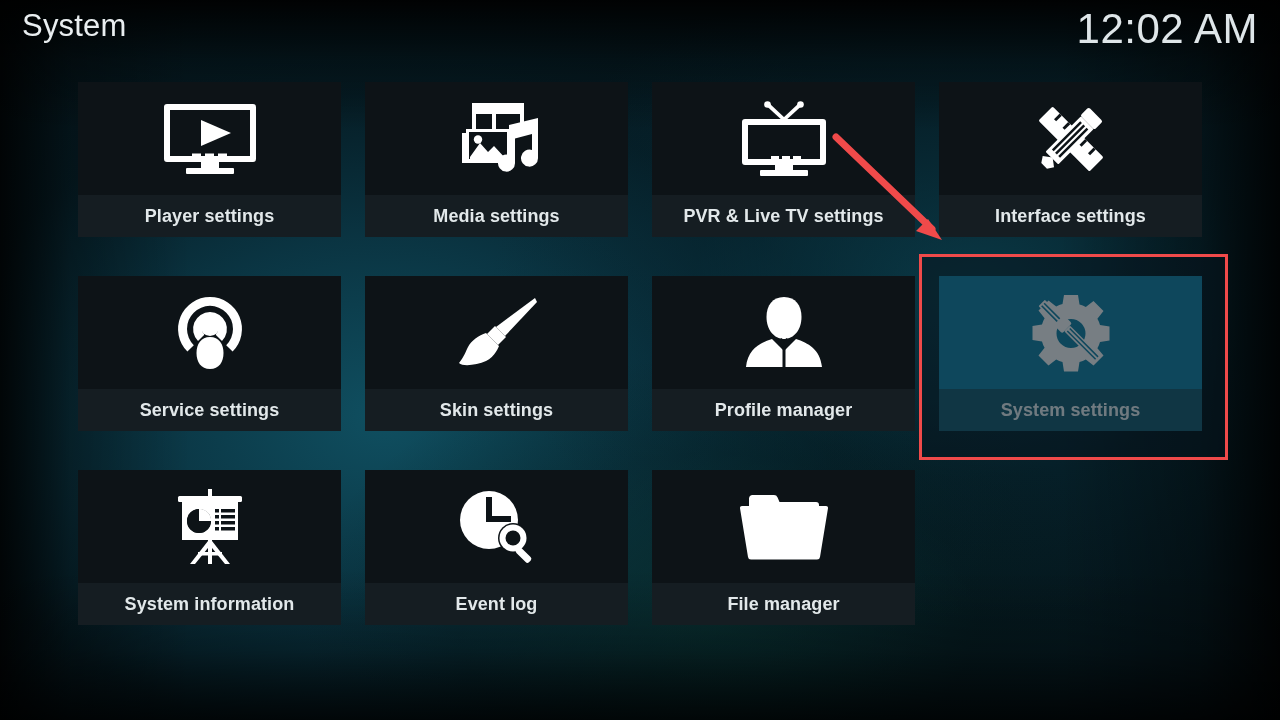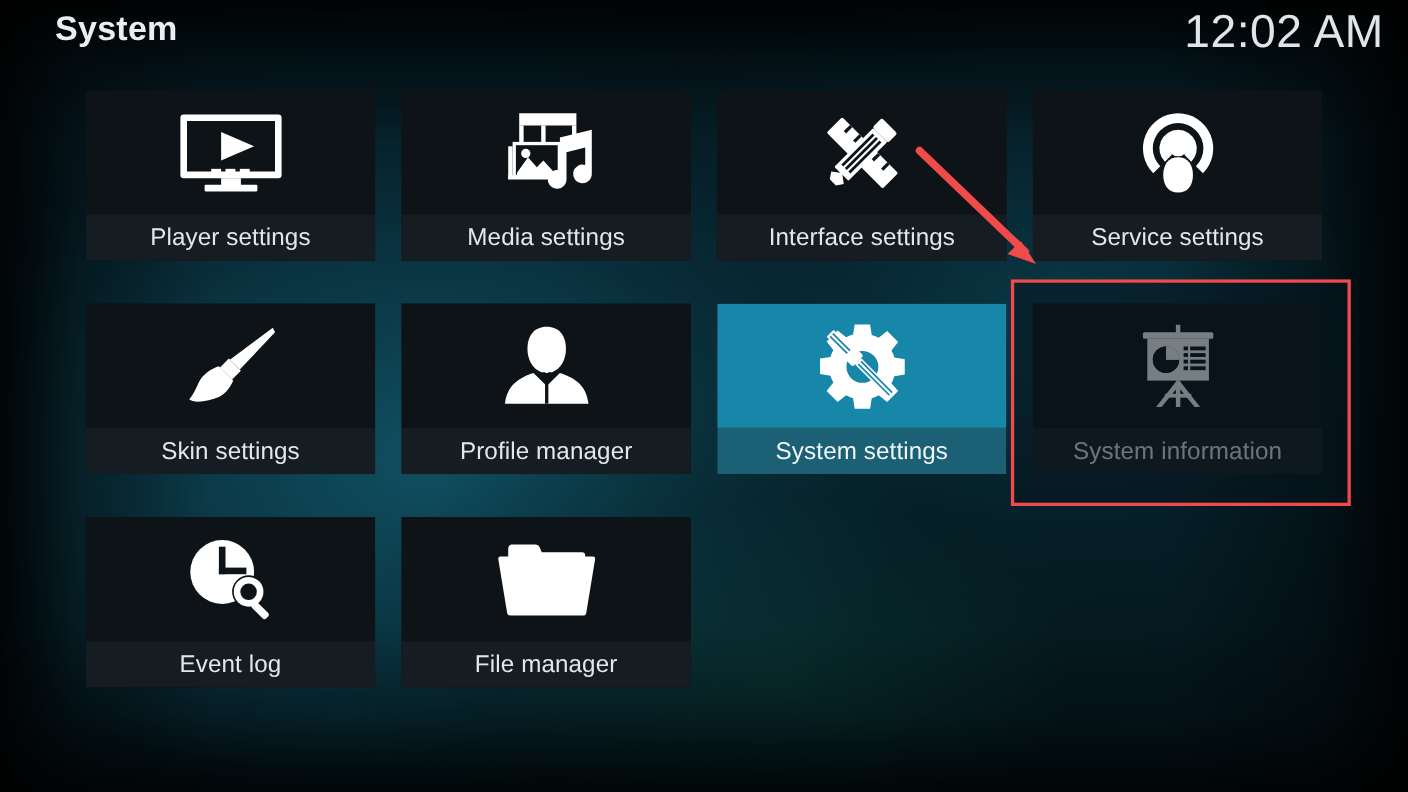--- a/index.html
+++ b/index.html
@@ -61,24 +61,23 @@
   #header {
     position: absolute;
     top: 0; left: 0; right: 0;
     height: 64px;
   }
   #page-title {
     position: absolute;
     left: 22px;
     top: 8px;
     font-size: 31px;
-    font-weight: 700;
+    font-weight: 400;
     color: #e9eef0;
     letter-spacing: 0.2px;
-    margin-left: 28px;
   }
   #clock {
     position: absolute;
     right: 22px;
     top: 5px;
     font-size: 42px;
     font-weight: 300;
     color: #dfe6e9;
     letter-spacing: 0.5px;
   }
@@ -113,22 +112,22 @@
     justify-content: center;
   }
   .tile .label-area {
     flex: 1 1 auto;
     background: #151d22;
     display: flex;
     align-items: center;
     justify-content: center;
   }
   .tile .label-text {
-    font-size: 22px;
-    font-weight: 400;
+    font-size: 18px;
+    font-weight: 700;
     color: #e2e8ea;
     letter-spacing: 0.1px;
     white-space: nowrap;
   }
 
   
   .tile.focused .icon-area { background: #1786a9; }
   .tile.focused .label-area { background: #1b6074; text-align: center; }
   .tile.focused .label-text { color: #f0f6f8; }
 
@@ -216,20 +215,44 @@
 
           <path d="M59 24 L88 17 V57 a8.5 8.5 0 1 1 -6 -8 V33 L65 37.5 V62 a8.5 8.5 0 1 1 -6 -8 Z"></path>
         </svg>
       </span>
     </div>
     <div class="label-area">
       <span class="label-text">Media settings</span>
     </div>
   </div>
 
+  <div class="tile">
+    <div class="icon-area">
+      <span>
+        <svg width="88" height="78" viewBox="0 0 88 78" fill="#ffffff">
+
+          <path d="M29 3 L46 19 L44 22 L26.5 6 Z"></path>
+          <path d="M59 3 L42 19 L44 22 L61.5 6 Z"></path>
+          <circle cx="27.5" cy="4.5" r="3.3"></circle>
+          <circle cx="60.5" cy="4.5" r="3.3"></circle>
+
+          <path d="M5 19 h78 a3 3 0 0 1 3 3 v40 a3 3 0 0 1 -3 3 h-78 a3 3 0 0 1 -3 -3 v-40 a3 3 0 0 1 3 -3 z
+                   M8 25 v34 h72 v-34 z"></path>
+          <rect x="31" y="56" width="8" height="4"></rect>
+          <rect x="42" y="56" width="8" height="4"></rect>
+          <rect x="53" y="56" width="8" height="4"></rect>
+          <rect x="35" y="65" width="18" height="6"></rect>
+          <rect x="20" y="70" width="48" height="6" rx="1"></rect>
+        </svg>
+      </span>
+    </div>
+    <div class="label-area">
+      <span class="label-text">PVR &amp; Live TV settings</span>
+    </div>
+  </div>
 
   <div class="tile">
     <div class="icon-area">
       <span>
         <svg width="80" height="78" viewBox="0 0 80 78" fill="#ffffff">
 
           <g transform="rotate(45 40 39)">
             <rect x="4" y="29" width="72" height="20" rx="1.5"></rect>
             <rect x="14" y="29" width="3" height="8" fill="#0d1317"></rect>
             <rect x="26" y="29" width="3" height="8" fill="#0d1317"></rect>

